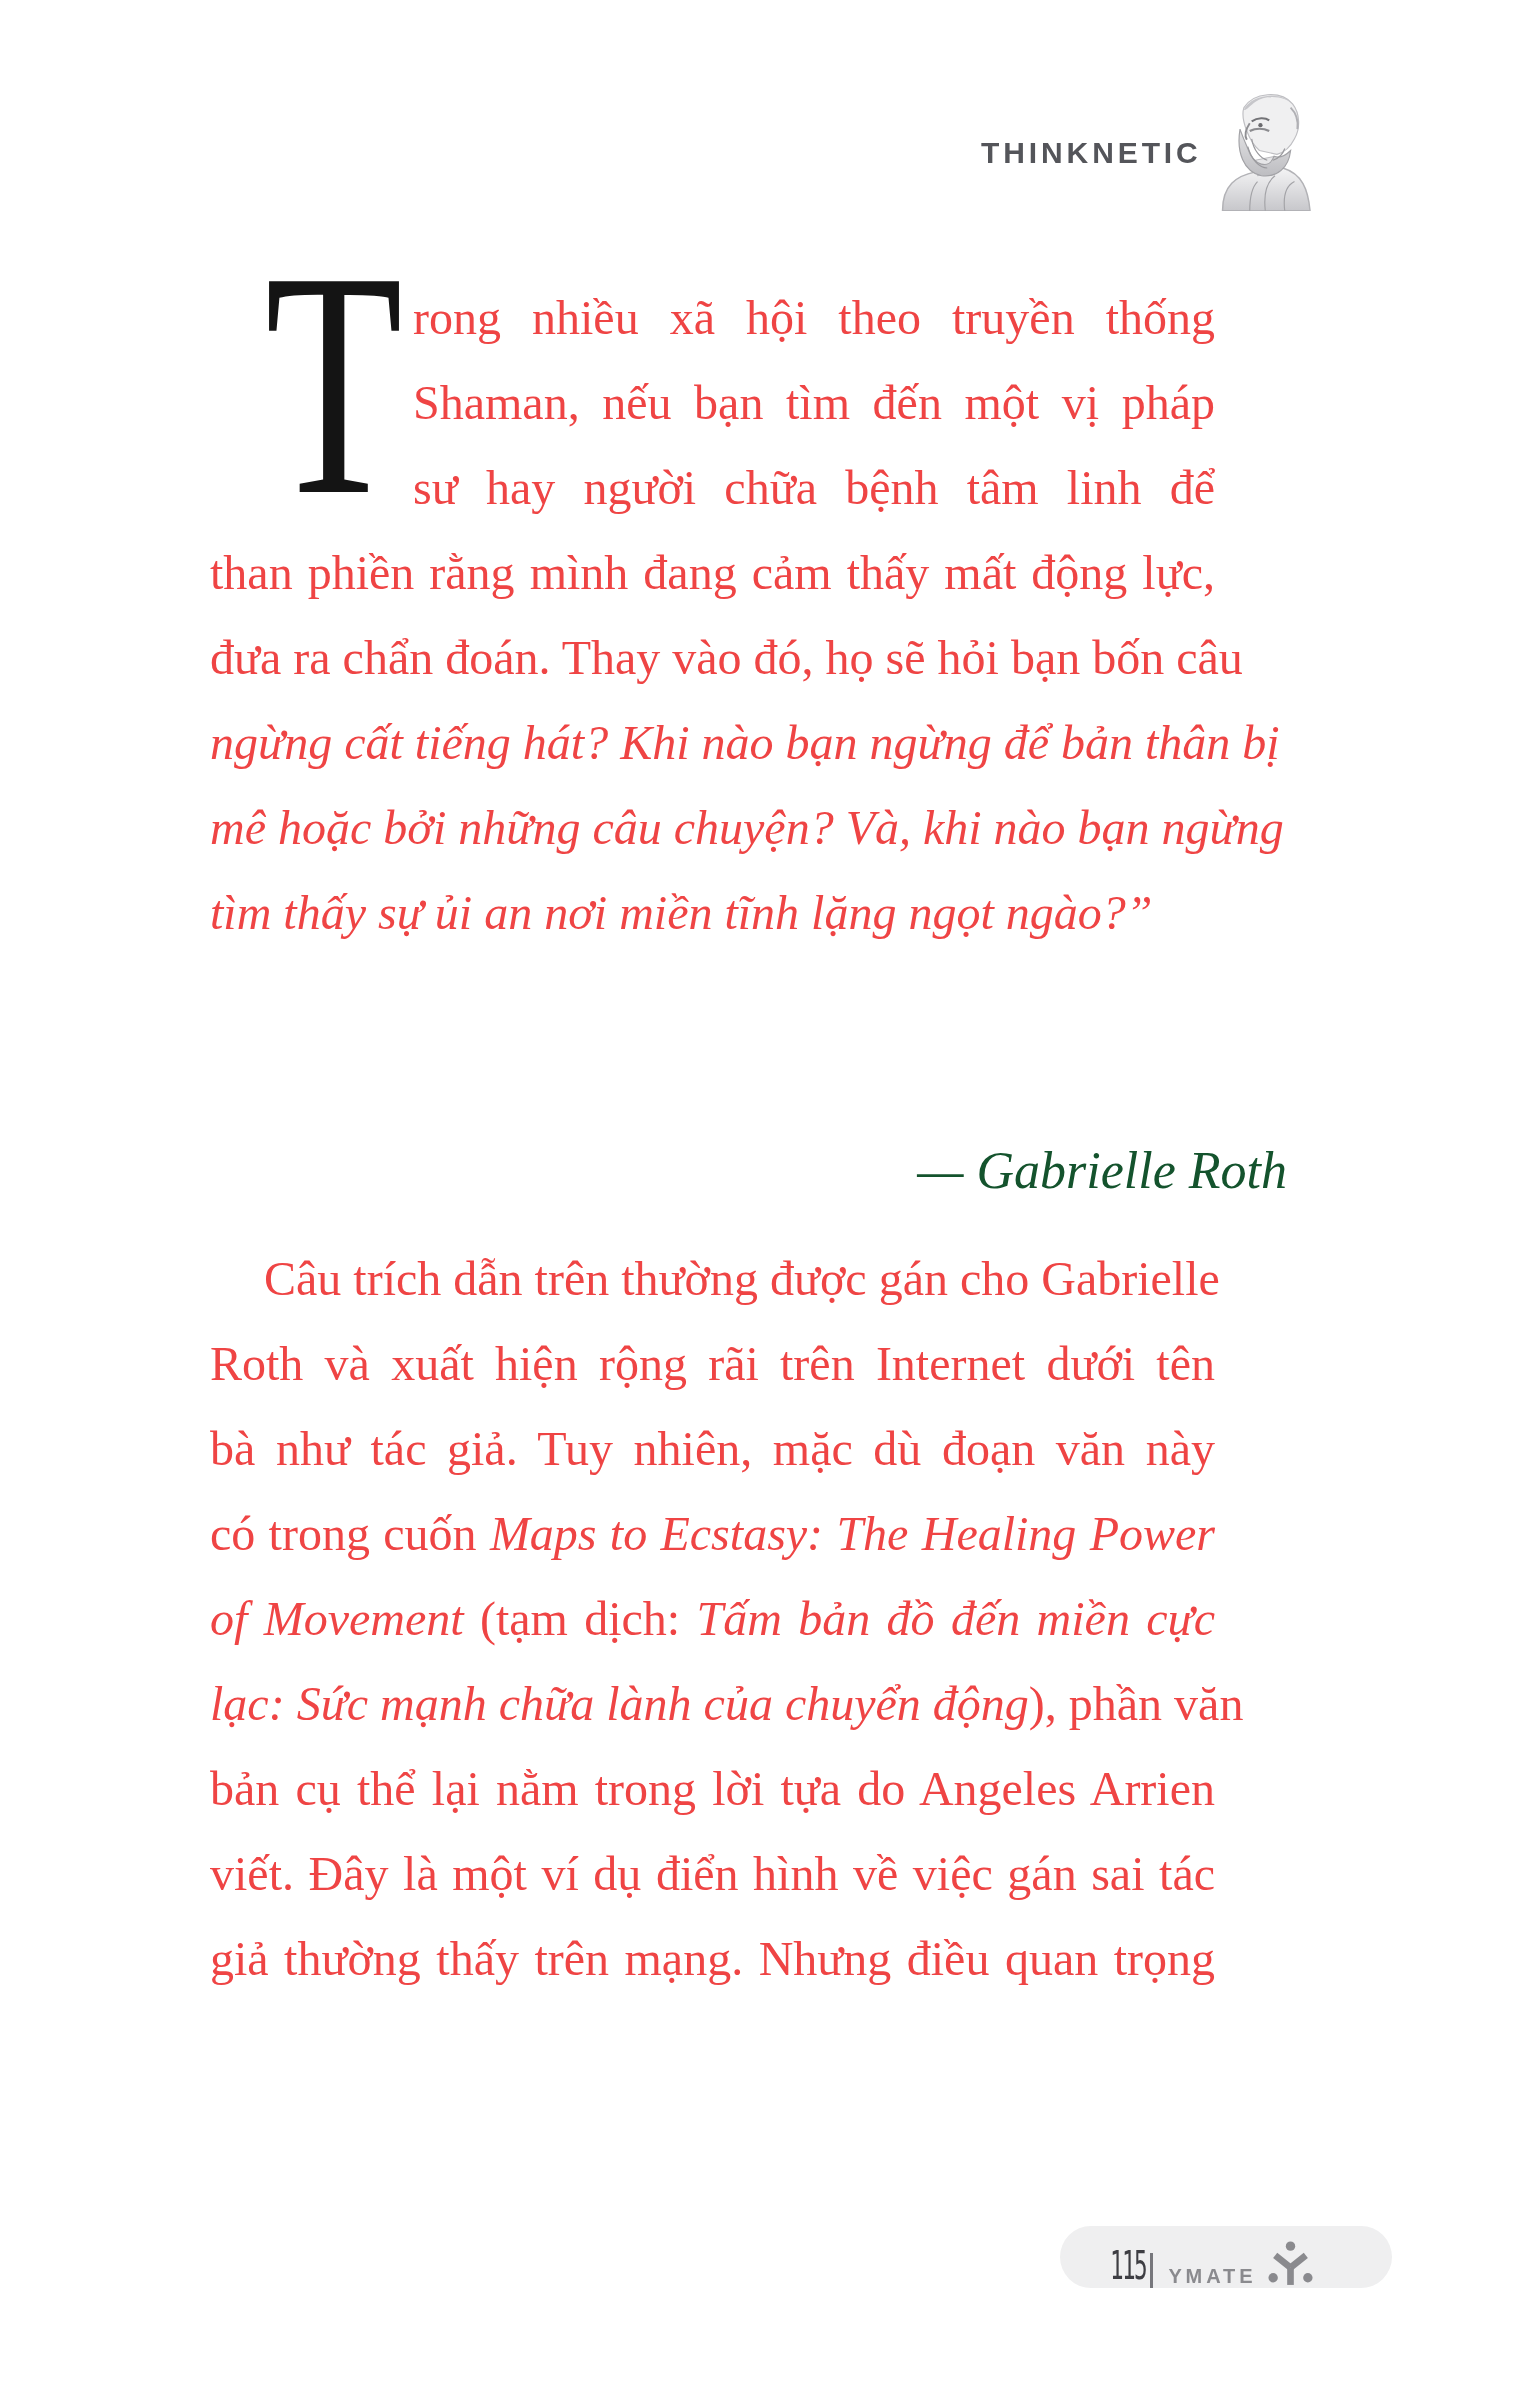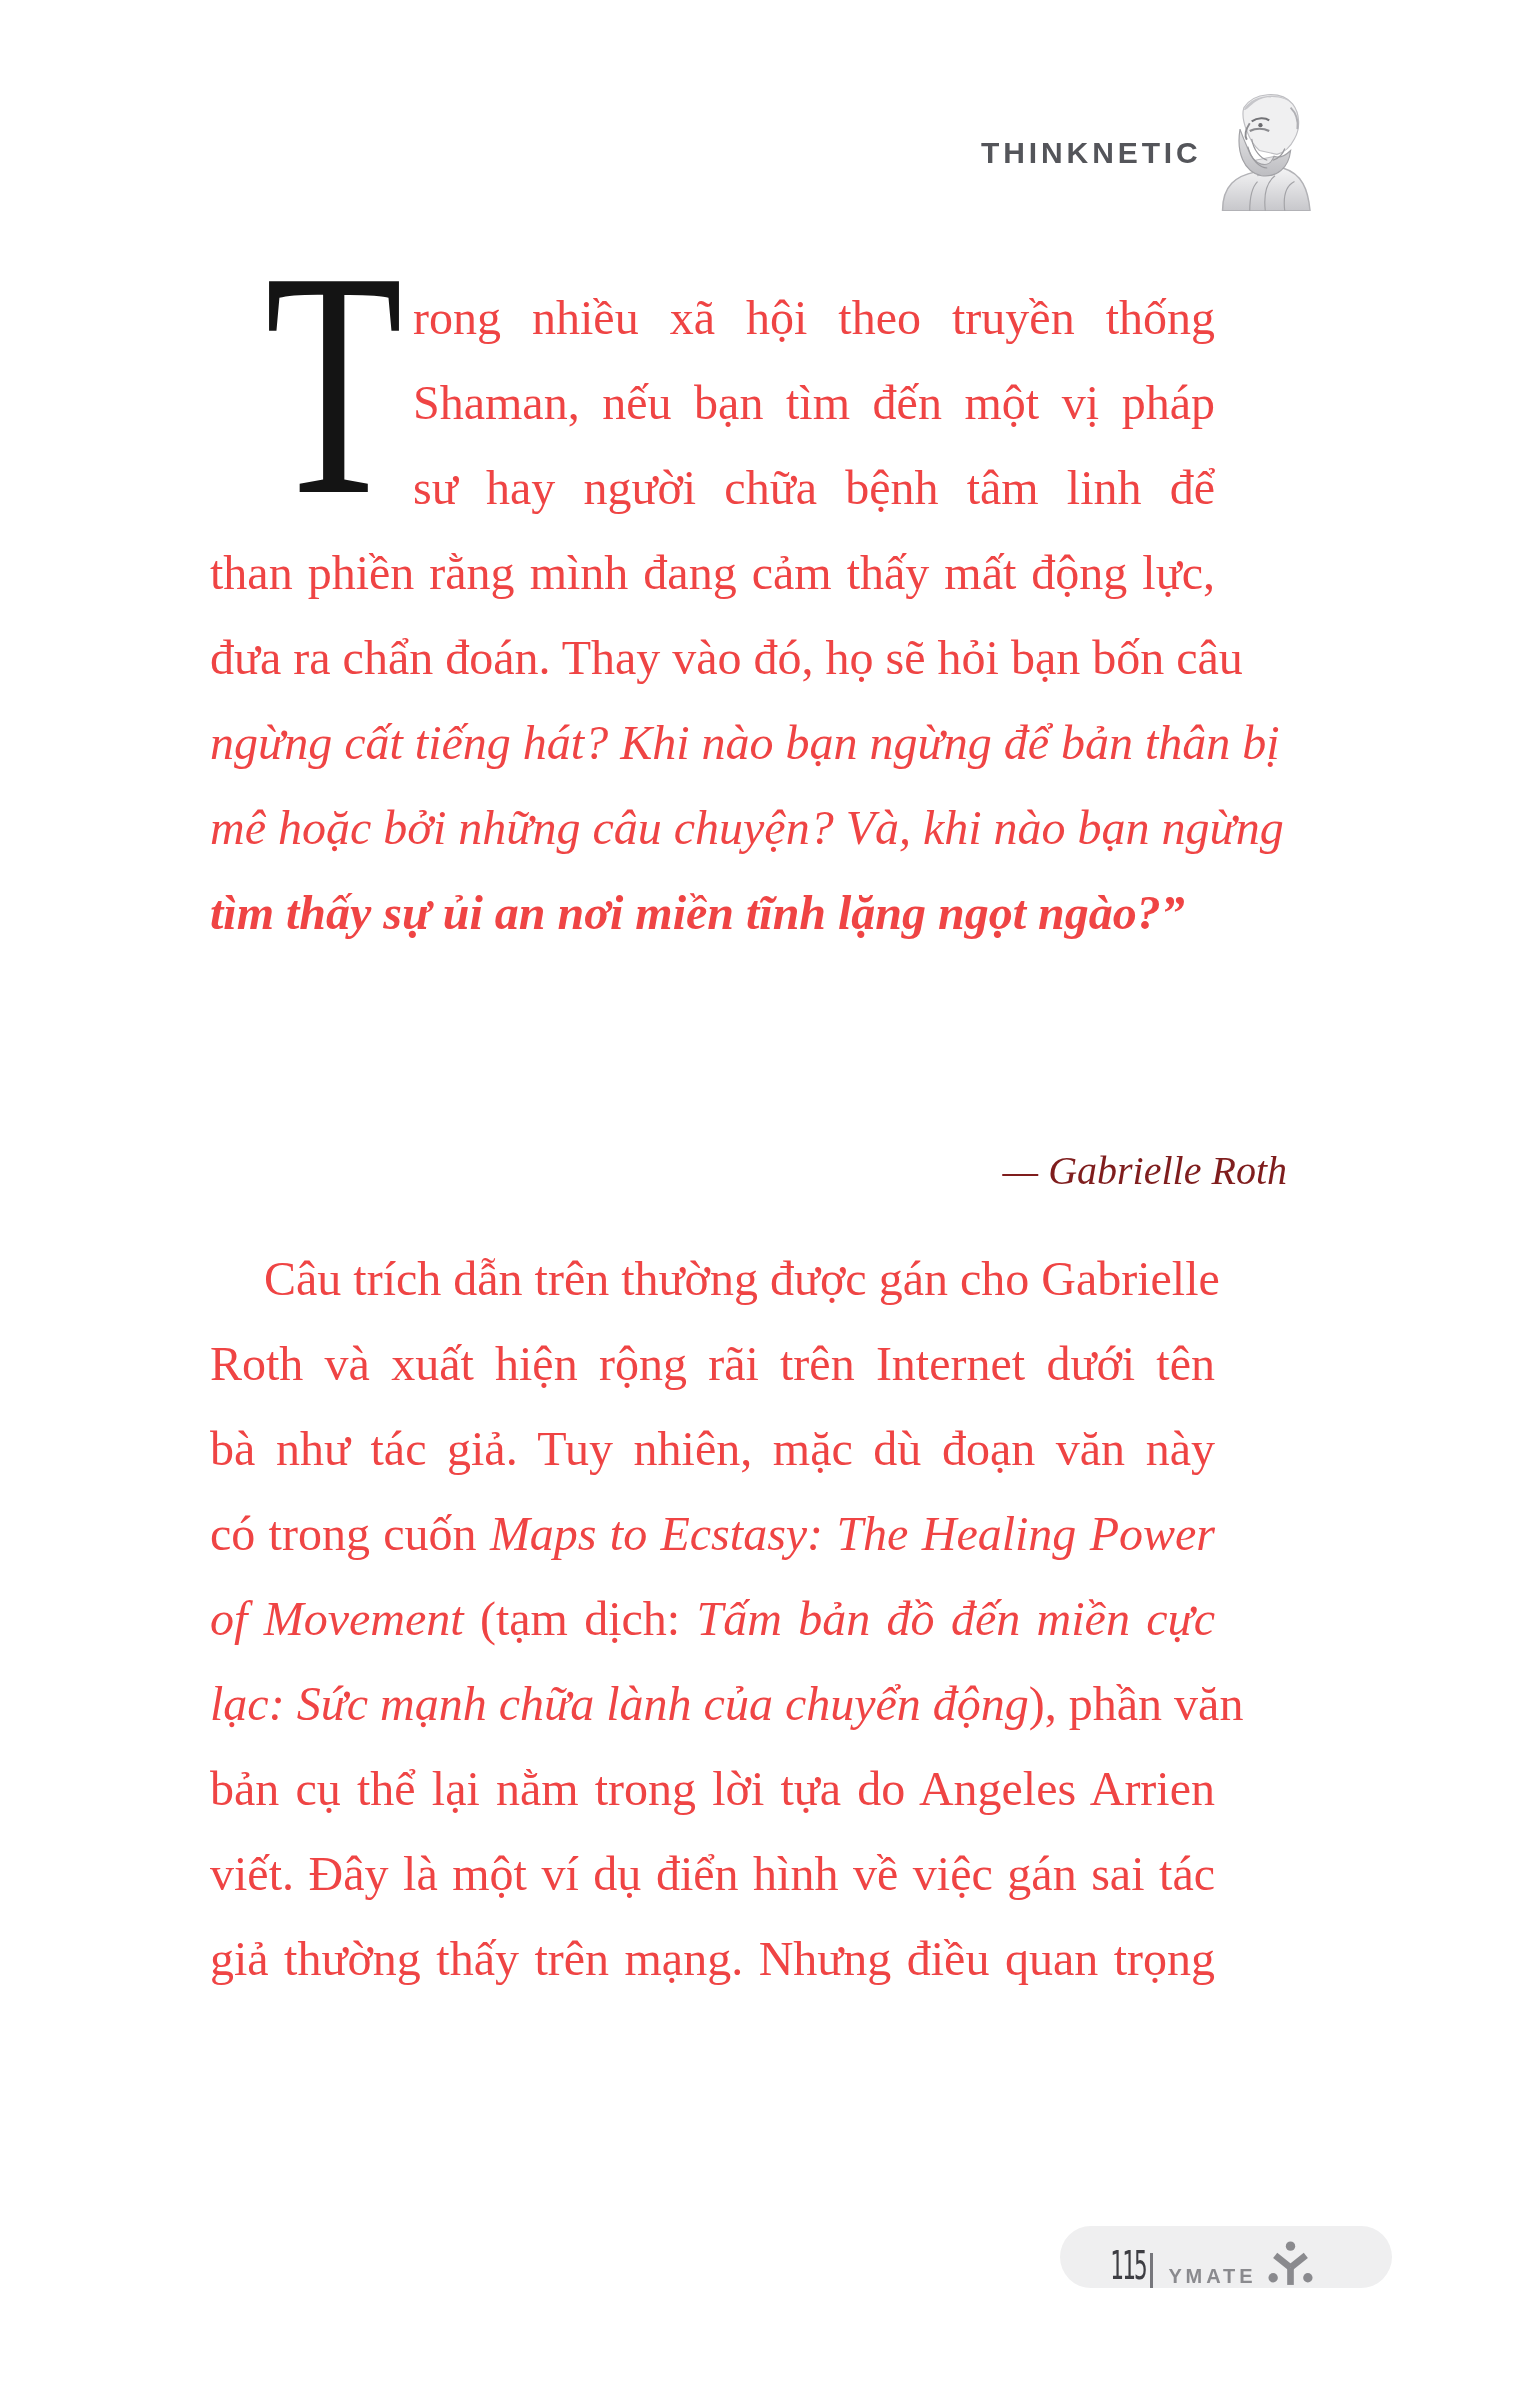--- a/index.html
+++ b/index.html
@@ -16,35 +16,35 @@
     font-size:30px; font-weight:600; letter-spacing:3.9px; color:#54555a;
   }
   .portrait { position:absolute; left:1205px; top:88px; width:107px; height:123px; }
   .portrait svg { width:100%; height:100%; }
 
   
   .body-col { position:absolute; left:210px; width:1005px; font-size:48px; line-height:85px; color:#ef4444; }
   .p1 { top:275px; }
   .p2 { top:1236px; }
   .tline { text-align:justify; text-align-last:justify; white-space:nowrap; height:85px; }
-  .tline.natural { text-align:left; text-align-last:left;font-weight:bold; }
+  .tline.natural { text-align:left; text-align-last:left; }
   .beside-drop { margin-left:203px; }
   .first-indent { text-indent:54px; }
   .em { font-style:italic; }
 
   .drop-cap {
     position:absolute; left:265px; top:223px;
     font-size:322px; line-height:322px; color:#141414;
     transform:scaleX(0.70); transform-origin:top left;
     font-family:"Liberation Serif", serif;
   }
 
   .quote-attribution {
     position:absolute; right:234px; top:1128px;
-    font-size:40px; line-height:85px; font-style:italic; color:#7f1d1d;
+    font-size:52px; line-height:85px; font-style:italic; color:#14532d;
     text-align:right;
   }
 
   
   .footer-pill {
     position:absolute; left:1060px; top:2226px; width:332px; height:62px;
     background:#efeff0; border-radius:31px;
     display:flex; align-items:flex-end; padding-left:41px;
   }
   .page-number {

